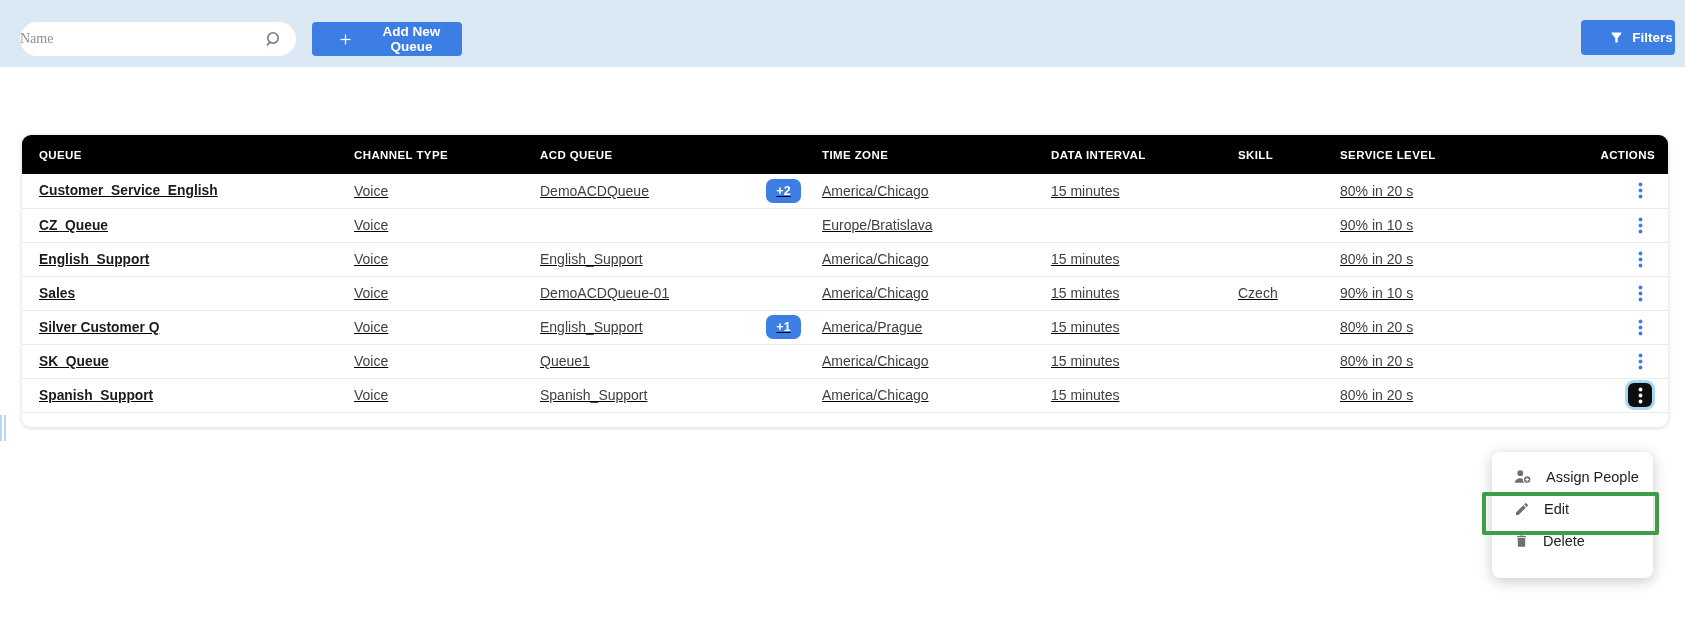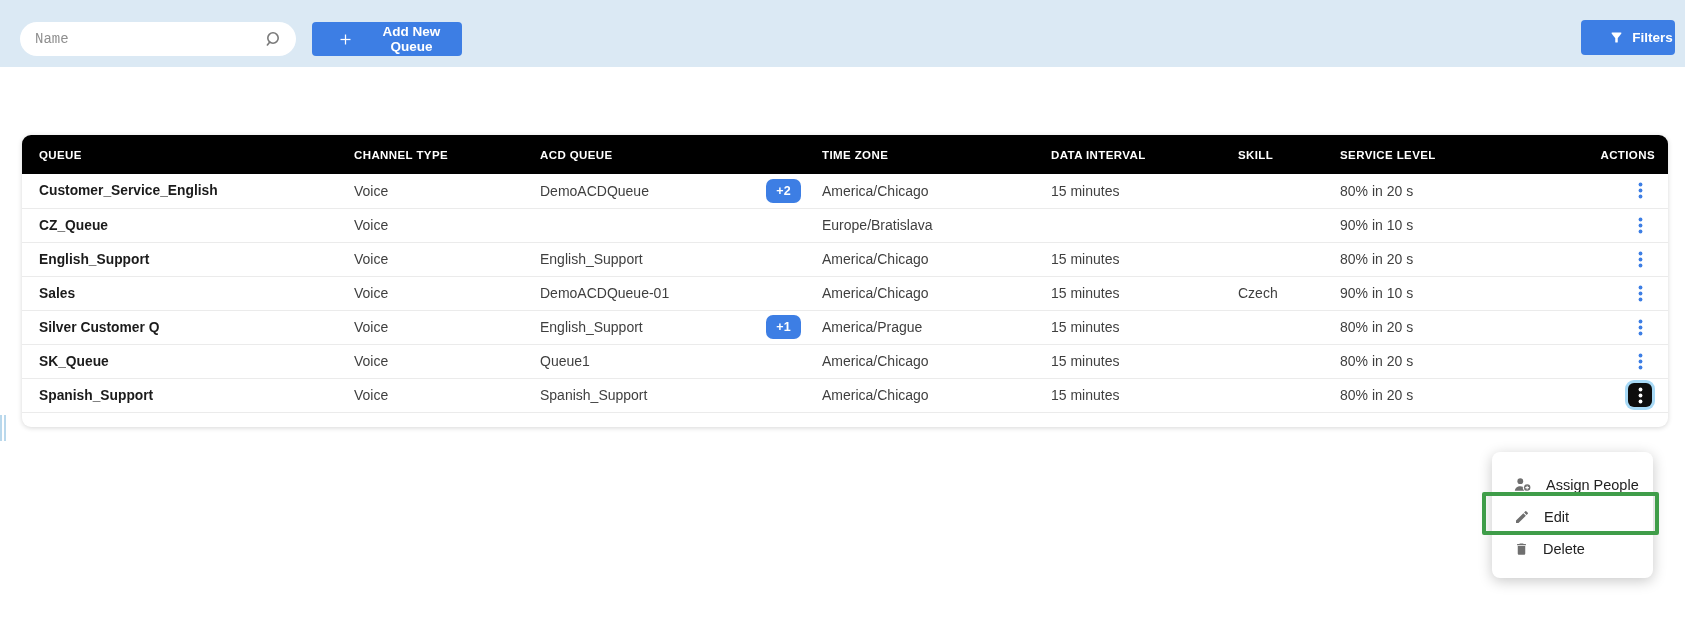--- a/index.html
+++ b/index.html
@@ -12,34 +12,34 @@
   .app-title { color:#ffffff; font-size:23px; font-weight:400; margin-left:16px; letter-spacing:.2px; }
   .help-icon { position:absolute; right:24px; top:15px; width:15px; height:19px; cursor:pointer; }
   .help-icon .q { width:14px; height:13px; background:#3d7ee4; border-radius:2px; color:#fff;
                   font-size:10px; font-weight:700; text-align:center; line-height:13px; }
   .help-icon .bar { width:9px; height:3px; background:#3d7ee4; margin-top:2px; }
 
   
   .toolbar { height:67px; background:#dbe9f4; position:relative; }
   .search-box { position:absolute; left:20px; top:22px; width:276px; height:34px; background:#ffffff;
                 border-radius:17px; display:flex; align-items:center; }
-  .search-box input { border:none; outline:none; flex:1; margin-left:15px; font-size:14px; color:#333;
-                      font-family:Liberation Mono, monospace; background:transparent; }
+  .search-box input { border:none; outline:none; flex:1; font-size:14px; color:#333;
+                      font-family:Liberation Serif, serif; background:transparent; }
   .search-box input::placeholder { color:#8f8f8f; }
   .search-glyph { margin-right:13px; display:flex; }
   .btn-blue { background:#3d7ee4; color:#ffffff; border:none; border-radius:4px; height:34px;
               font-size:13.5px; font-weight:700; font-family:inherit; cursor:pointer;
               display:flex; align-items:center; justify-content:center; gap:8px;padding-left:26px; }
   .add-btn { position:absolute; left:312px; top:22px; width:150px; }
   .filters-btn { position:absolute; right:10px; top:20px; width:94px; height:35px; }
 
   
   .table-card { position:absolute; left:22px; top:135px; width:1646px; background:#ffffff;
                 border-radius:9px; box-shadow:0 1px 5px rgba(0,0,0,.16); overflow:hidden; padding-bottom:14px; }
-  table { border-collapse:collapse; table-layout:fixed; width:1646px; }
+  table { border-collapse:collapse; table-layout:fixed; width:1646px;text-decoration:underline; }
   thead th { background:#000000; color:#ffffff; height:39px; text-align:left; font-size:11.5px;
              font-weight:700; letter-spacing:.4px; padding:0; }
   thead th:first-child { padding-left:17px; }
   thead th.col-actions { text-align:right; padding-right:13px; }
   tbody td { height:34px; font-size:14px; color:#3f3f3f; border-bottom:1px solid #ebebeb; padding:0;
              white-space:nowrap; overflow:hidden; }
   tbody td:first-child { padding-left:17px; font-weight:700; color:#1b1b1b; font-size:13.8px; }
   .acd-cell { display:flex; align-items:center; justify-content:space-between; padding-right:21px; }
   .badge { display:inline-block; min-width:35px; height:24px; background:#3d7ee4; color:#fff;
            font-size:12.5px; font-weight:700; line-height:24px; text-align:center; border-radius:7px; cursor:pointer; }
@@ -49,21 +49,21 @@
   .kebab svg circle { fill:#3d7ee4; }
   .kebab.active { background:#0d0d0d; box-shadow:0 0 0 3px #a7d9f6; }
   .kebab.active svg circle { fill:#ffffff; }
 
   
   .scroll-hint { position:absolute; left:0; top:415px; height:26px; display:flex; gap:2px; }
   .scroll-hint span { display:block; width:2px; height:26px; background:#b9d8ec; }
 
   
   .context-menu { position:absolute; left:1492px; top:452px; width:161px; height:126px; background:#ffffff;
-                  border-radius:8px; box-shadow:0 3px 14px rgba(0,0,0,.22); z-index:20; padding-top:17px; }
+                  border-radius:8px; box-shadow:0 3px 14px rgba(0,0,0,.22); z-index:20; padding-top:9px; }
   .menu-item { height:32px; display:flex; align-items:center; padding-left:22px; gap:14px;
                font-size:14.5px; color:#212121; cursor:pointer; }
   .menu-item svg { flex:0 0 auto; }
   .annotation-box { position:absolute; left:1482px; top:492px; width:177px; height:43px;
                     border:4px solid #3f9d49; border-radius:2px; z-index:30; pointer-events:none; }
 </style>
 </head>
 <body>
 
 <div class="app">

